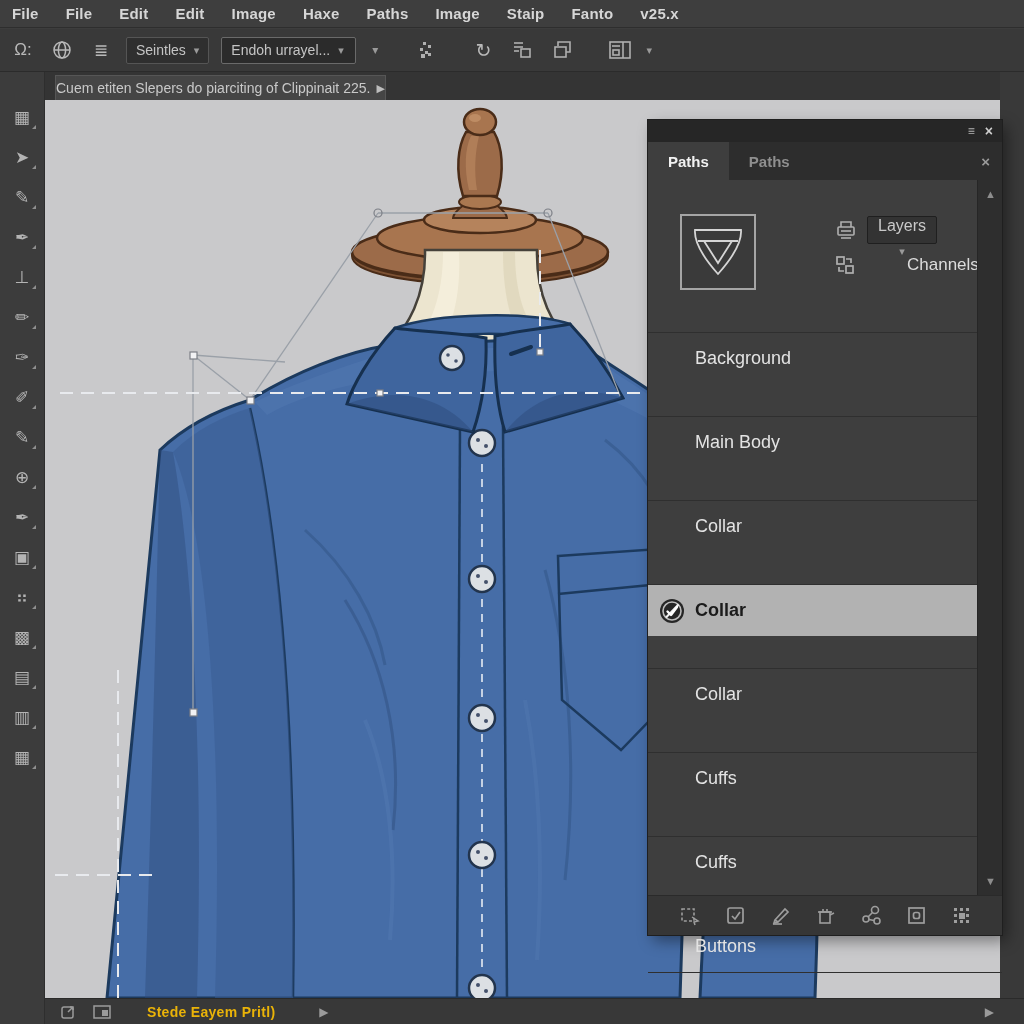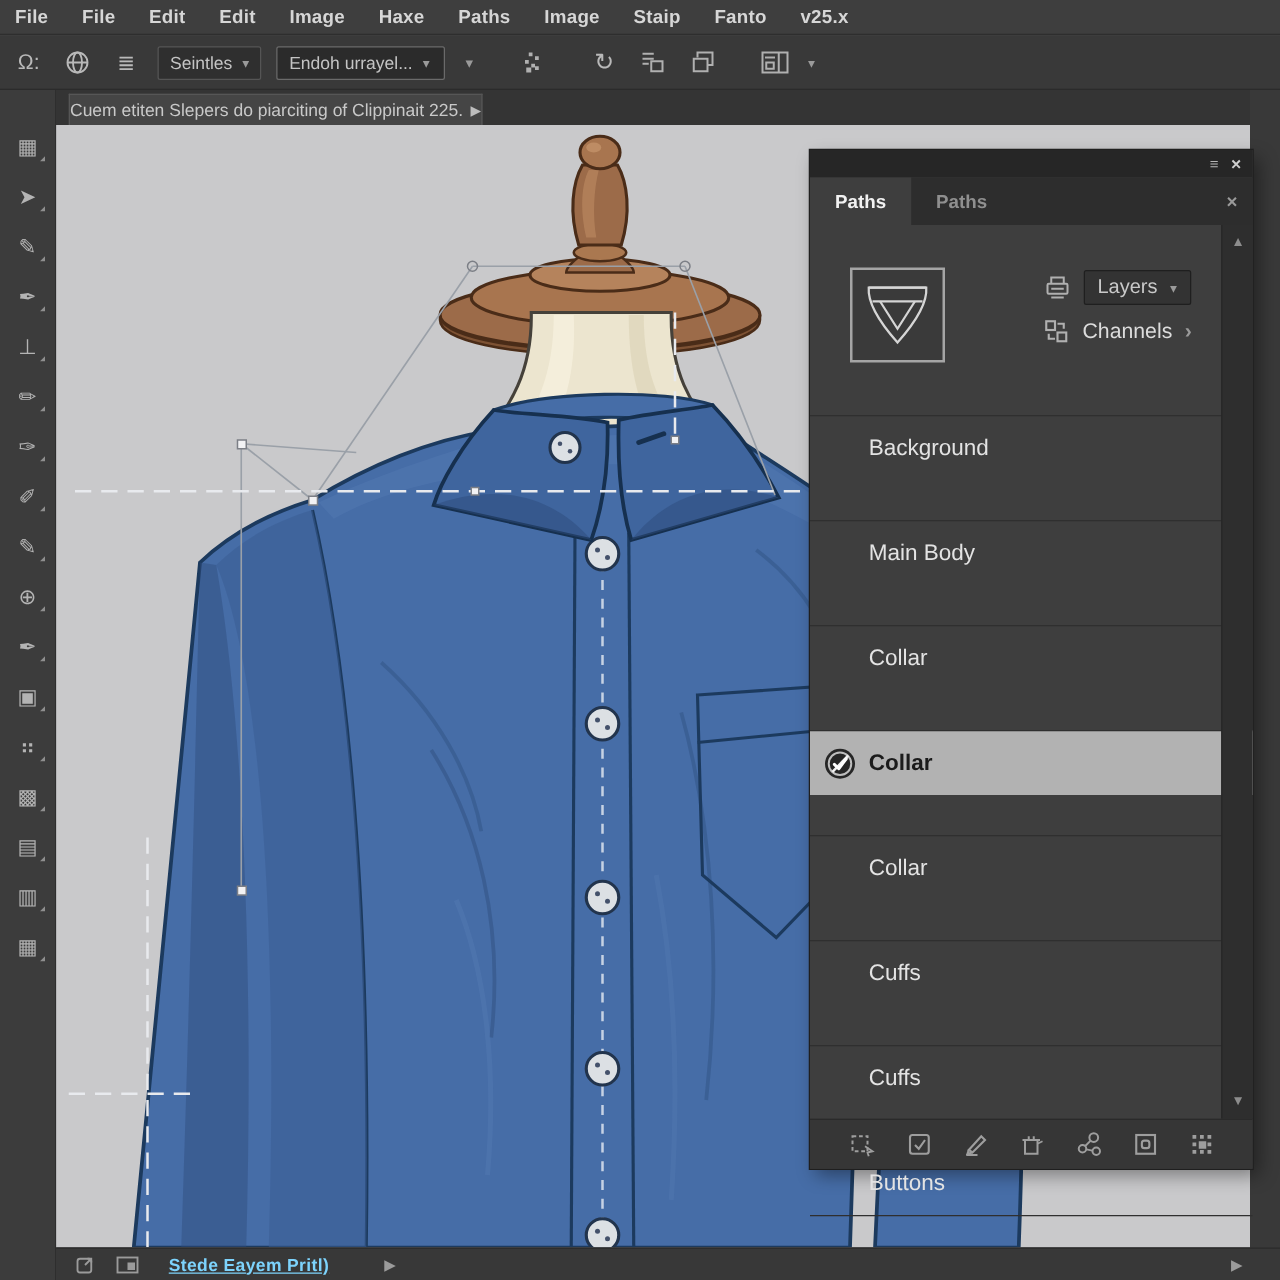--- a/index.html
+++ b/index.html
@@ -59,22 +59,22 @@
   .ptab.inactive { color:#8f8f8f; font-weight:600; }
   .ptab-close { position:absolute; right:12px; top:0; height:100%; display:flex; align-items:center;
     color:#9a9a9a; font-size:15px; font-weight:700; }
 
   .panel-header { position:relative; height:120px; }
   .path-thumb { position:absolute; left:32px; top:34px; width:76px; height:76px; background:#3a3a3a;
     border:2px solid #a5a5a5; display:flex; align-items:center; justify-content:center; }
   .hdr-row1 { position:absolute; left:186px; top:36px; display:flex; align-items:center; gap:9px; }
   .hdr-row2 { position:absolute; left:186px; top:74px; display:flex; align-items:center; gap:10px; }
   .layers-btn { height:28px; background:#333; border:1px solid #1f1f1f; border-radius:2px;
-    color:#c9c9c9; font-size:16px; display:flex; align-items:center; gap:10px; padding:0 10px; }
-  .channels-label { color:#dcdcdc; font-size:17px; }
+    color:#c9c9c9; font-size:16px; display:flex; align-items:center; gap:10px; padding:0 10px;flex-direction:column; }
+  .channels-label { color:#dcdcdc; font-size:17px;margin-left:41px; }
   .channels-arrow { color:#9a9a9a; font-size:17px; font-weight:700; }
 
   .layer-list { position:absolute; left:0; top:180px; width:354px; }
   .layer-row { height:52px; display:flex; align-items:center; padding-left:47px;
     border-top:1px solid #2f2f2f; color:#e3e3e3; font-size:18px; position:relative;margin-top:32px; }
   .layer-row.selected { background:#b2b2b2; color:#1b1b1b; font-weight:600; padding-left:47px; }
   .layer-row .sel-icon { position:absolute; left:11px; top:13px; width:26px; height:26px; }
   .list-end { border-top:1px solid #2f2f2f; }
 
   .panel-scroll { position:absolute; right:0; top:60px; width:25px; height:715px; background:#2e2e2e;
@@ -84,21 +84,21 @@
 
   .panel-footer { position:absolute; left:0; bottom:0; width:354px; height:40px; background:#363636;
     border-top:1px solid #2a2a2a; display:flex; align-items:center; justify-content:space-between;
     padding:0 28px 0 30px; }
   .pf-icon { width:24px; height:24px; display:flex; align-items:center; justify-content:center; }
 
   
   .status-bar { position:absolute; left:45px; top:998px; width:979px; height:26px; background:#383838;
     border-top:1px solid #2a2a2a; display:flex; align-items:center; }
   .sb-icon { width:22px; height:18px; margin-left:12px; display:flex; align-items:center; justify-content:center; }
-  .sb-label { color:#7dd3fc; font-size:14px; font-weight:600; margin-left:22px; letter-spacing:.3px;text-decoration:underline; }
+  .sb-label { color:#eab308; font-size:14px; font-weight:600; margin-left:34px; letter-spacing:.3px; }
   .sb-arrow { color:#9b9b9b; font-size:12px; margin-left:44px; }
   .sb-arrow-right { position:absolute; right:30px; color:#9b9b9b; font-size:12px; }
 </style>
 </head>
 <body>
 
 <div class="menu-bar">
   <span class="menu-item">File</span>
   <span class="menu-item">File</span>
   <span class="menu-item">Edit</span>

